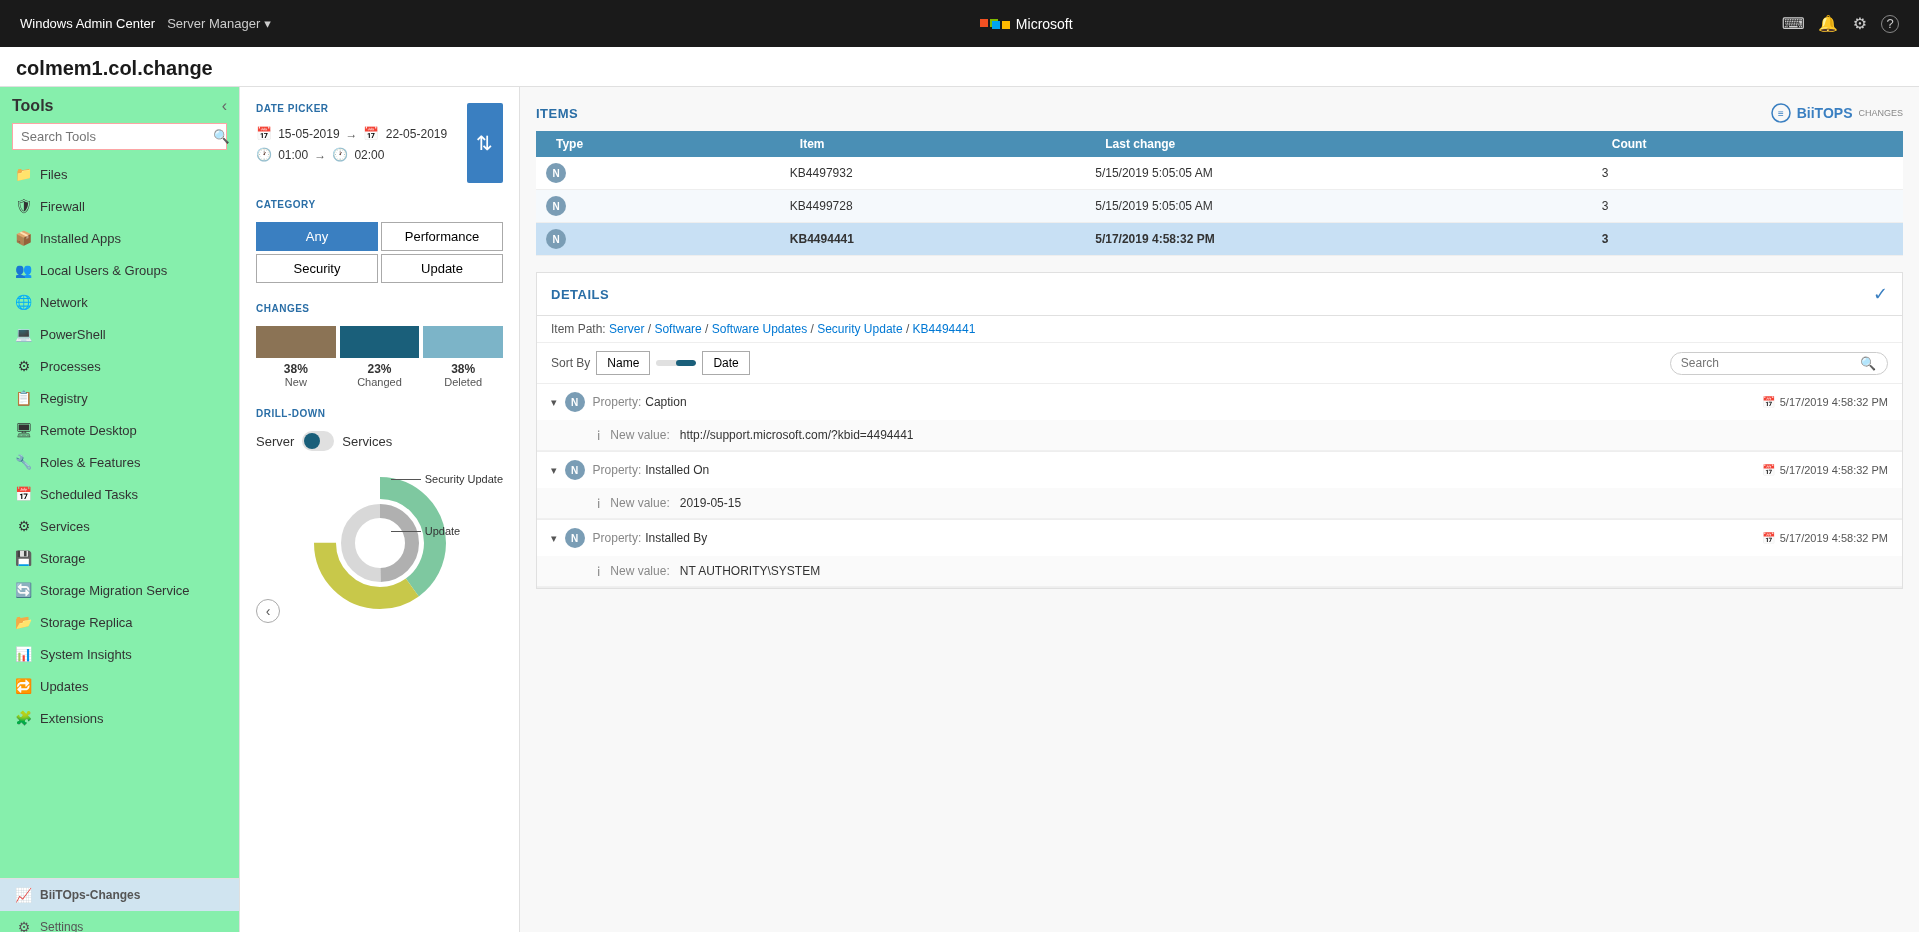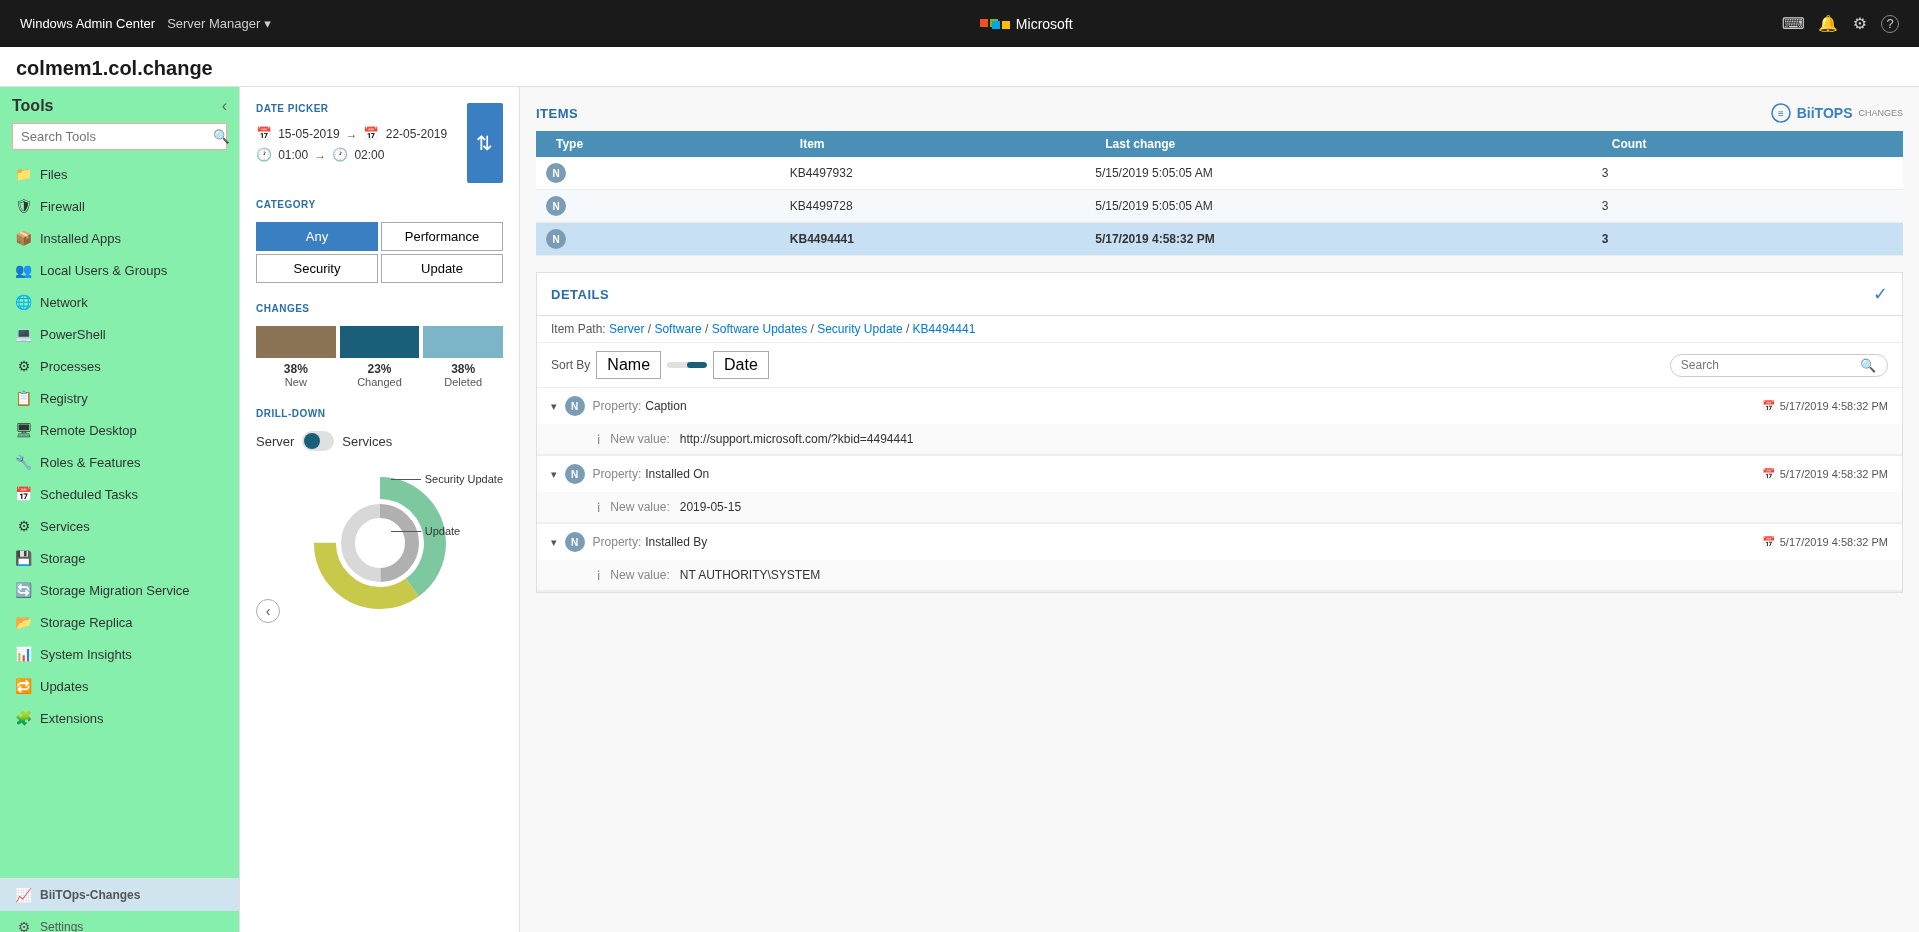--- a/index.html
+++ b/index.html
@@ -107,21 +107,21 @@
     
     .details-section { background: #fff; border: 1px solid #e0e0e0; }
     .details-header { display: flex; align-items: center; justify-content: space-between; padding: 10px 14px; border-bottom: 1px solid #e0e0e0; }
     .details-title { font-size: 13px; font-weight: 700; color: #2a6ea6; text-transform: uppercase; letter-spacing: 0.5px; }
     .details-collapse { color: #3a7fc1; font-size: 18px; cursor: pointer; }
     .item-path { padding: 6px 14px; font-size: 12px; color: #555; border-bottom: 1px solid #eee; }
     .item-path a { color: #0078d4; text-decoration: none; }
     .details-toolbar { display: flex; align-items: center; justify-content: space-between; padding: 8px 14px; border-bottom: 1px solid #eee; }
     .sort-by-area { display: flex; align-items: center; gap: 6px; }
     .sort-label { font-size: 12px; color: #555; }
-    .sort-btn { padding: 4px 10px; border: 1px solid #aaa; background: #fff; cursor: pointer; font-size: 16px; }
+    .sort-btn { padding: 4px 10px; border: 1px solid #aaa; background: #fff; cursor: pointer; font-size: 12px; }
     .toggle-name-date { display: flex; align-items: center; background: #e0e0e0; border-radius: 12px; overflow: hidden; font-size: 12px; }
     .tnd-option { padding: 3px 10px; cursor: pointer; }
     .tnd-option.active { background: #1a5f7a; color: #fff; border-radius: 12px; }
     .search-details { display: flex; align-items: center; border: 1px solid #ccc; border-radius: 20px; padding: 3px 10px; background: #fff; }
     .search-details input { border: none; outline: none; font-size: 12px; width: 180px; }
 
     
     .change-item { border-bottom: 1px solid #eee; }
     .change-item-header { display: flex; align-items: center; padding: 8px 14px; cursor: pointer; }
     .expand-arrow { color: #555; margin-right: 8px; font-size: 11px; }

